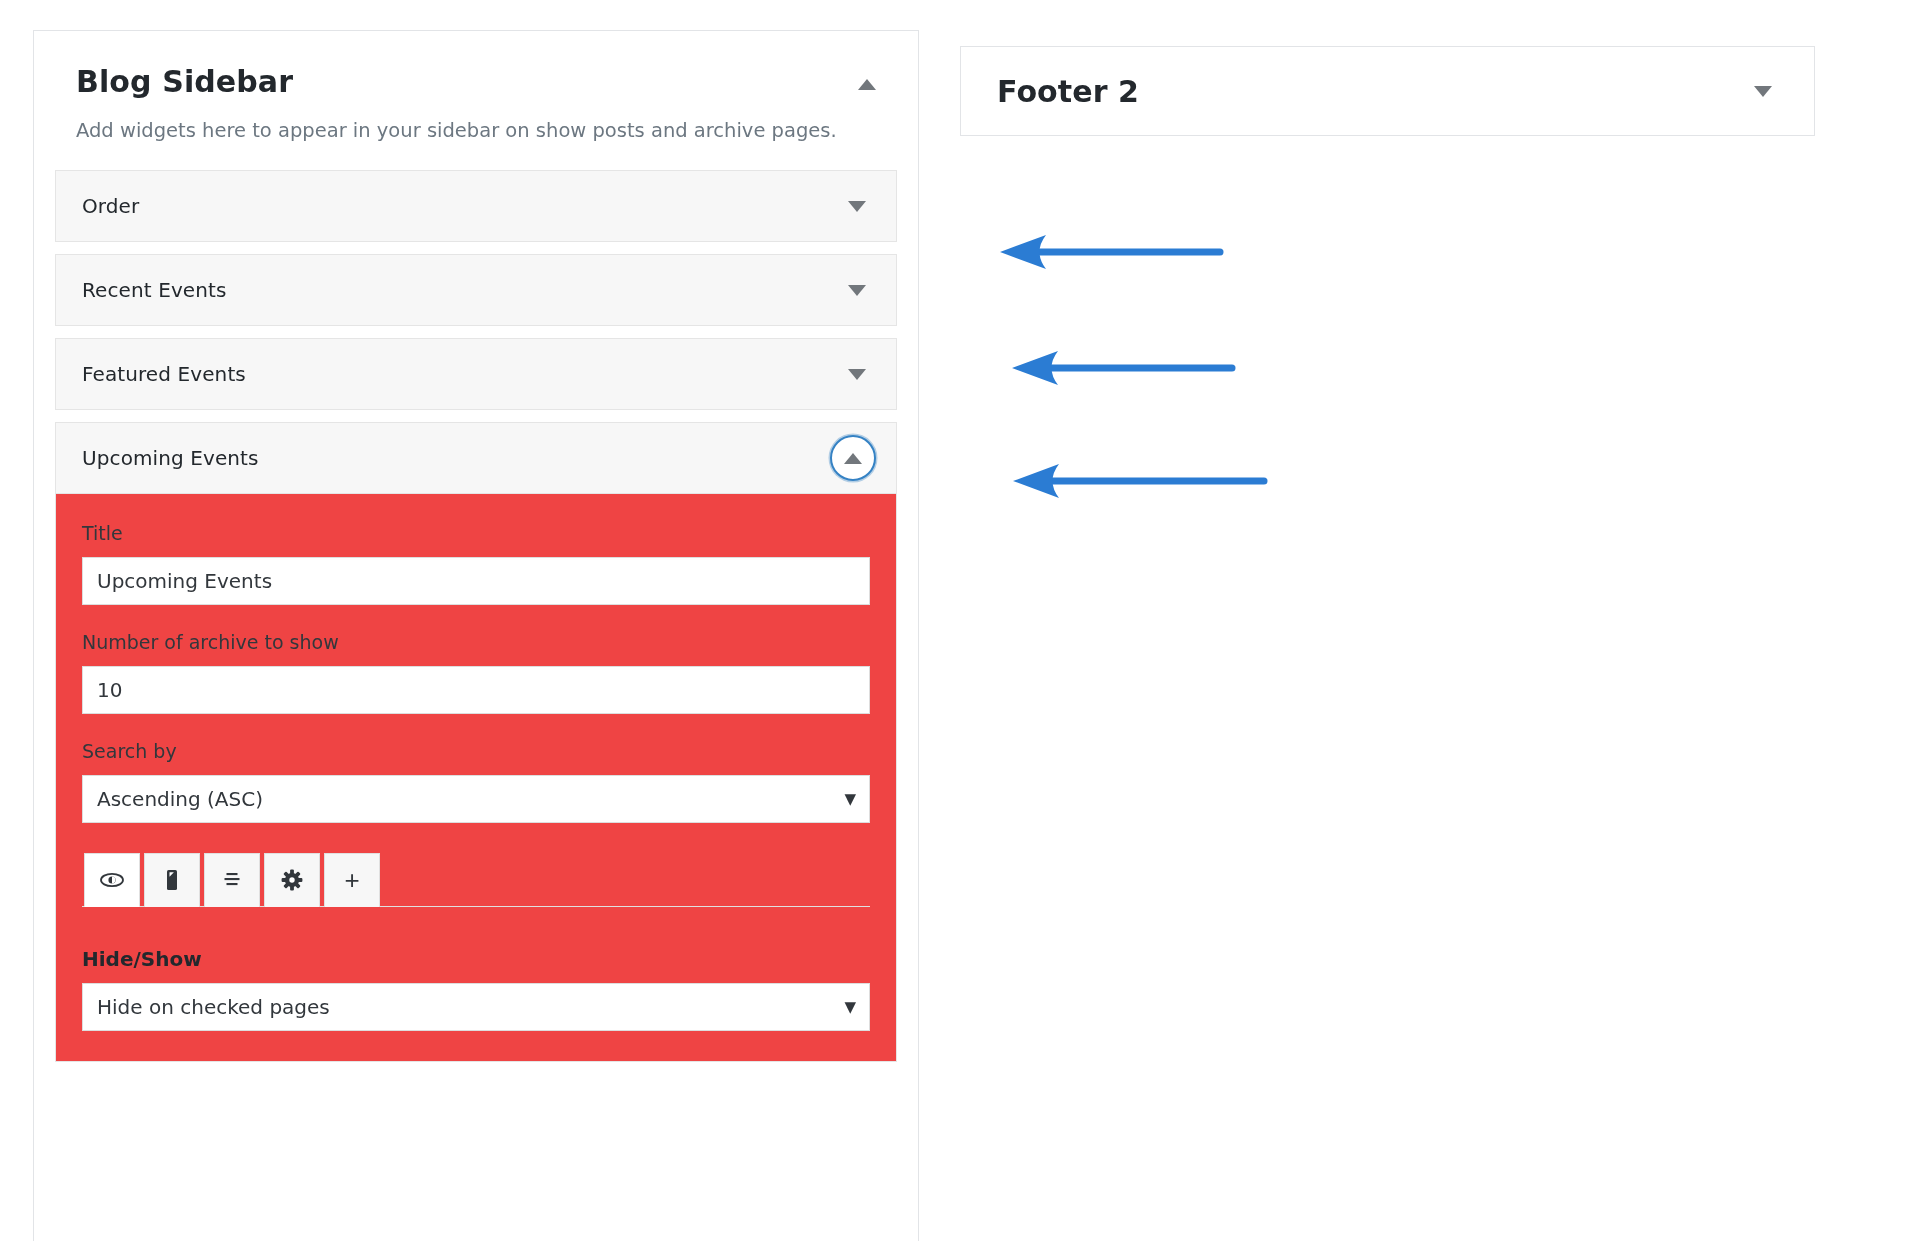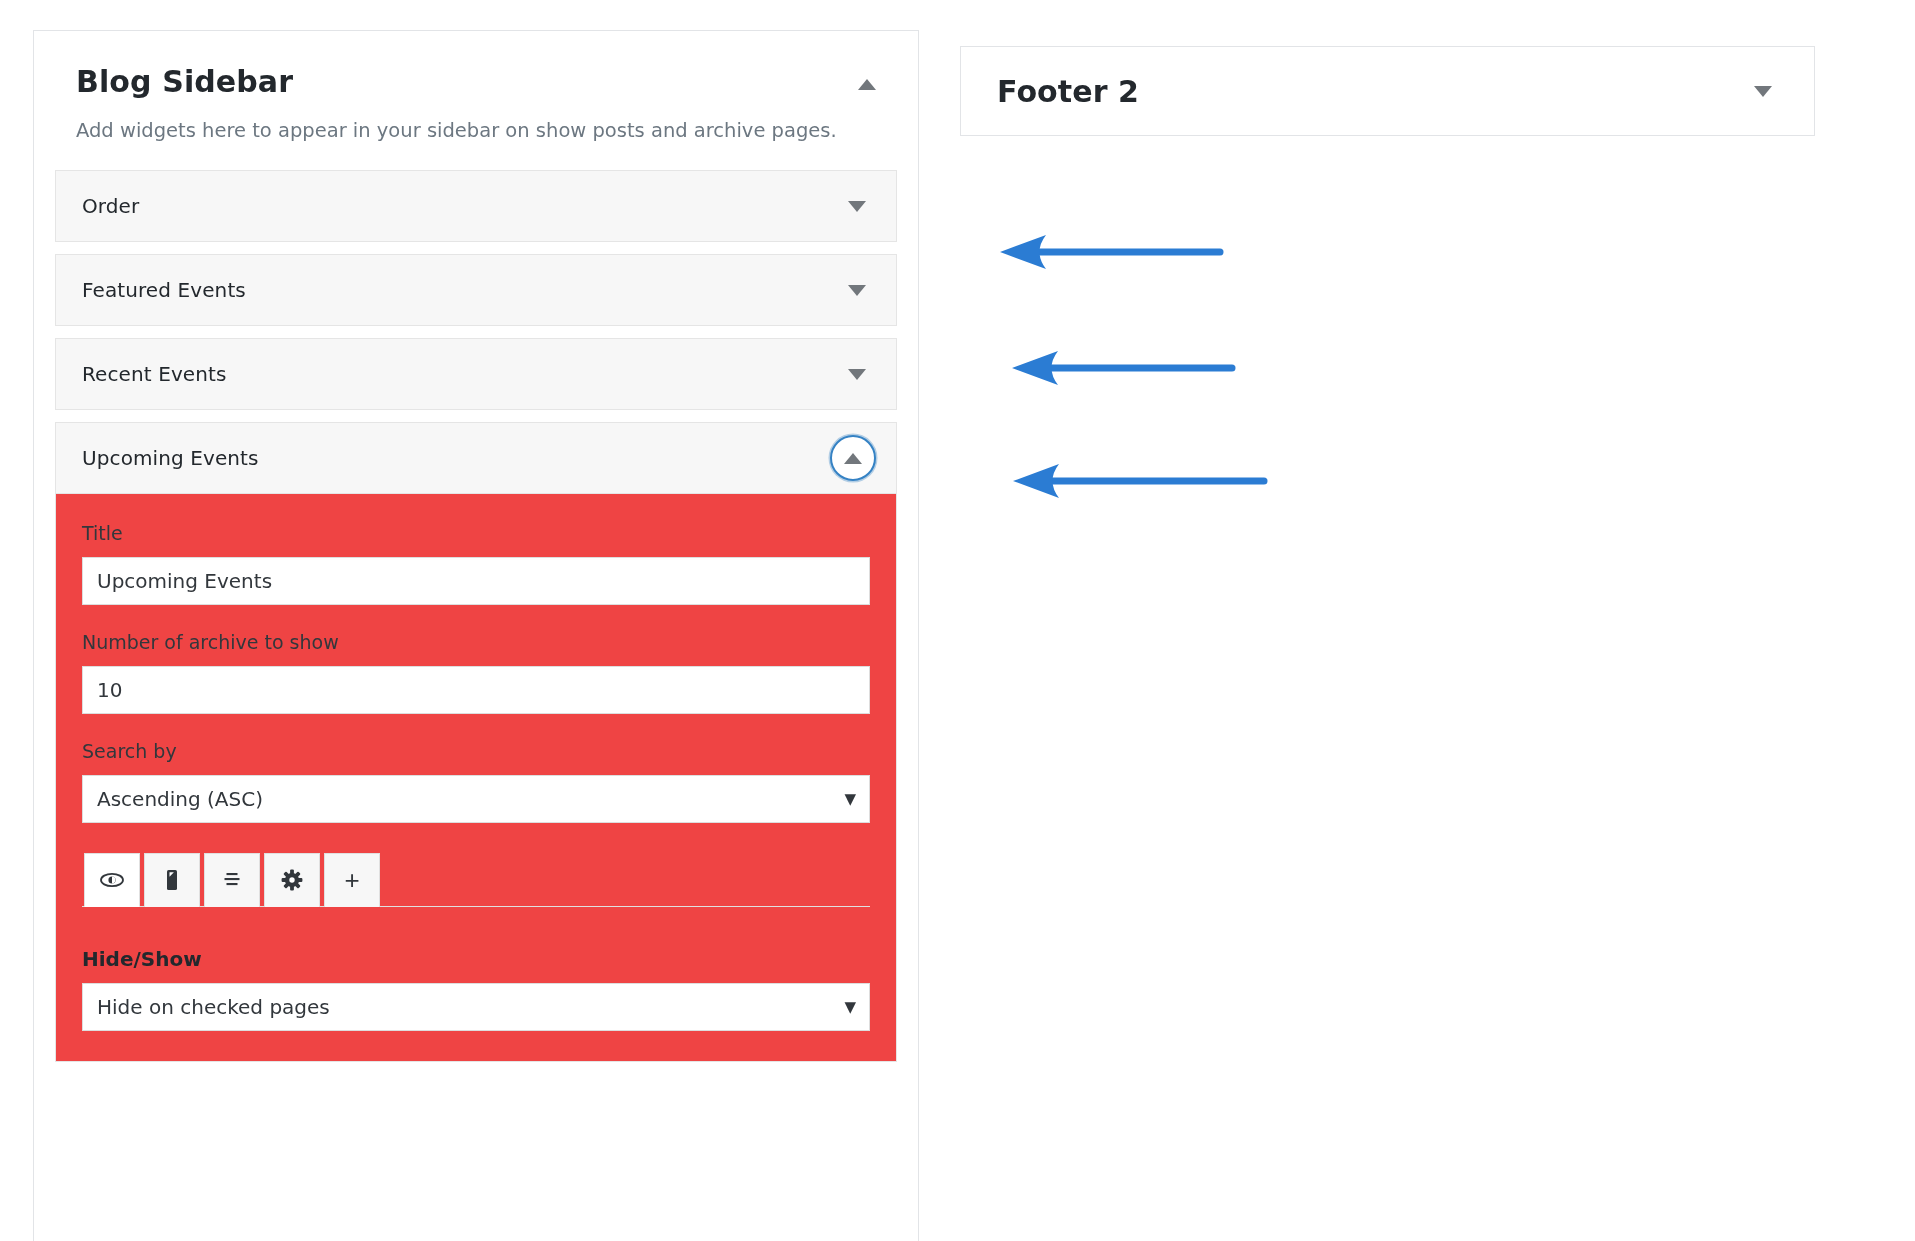--- a/index.html
+++ b/index.html
@@ -292,30 +292,30 @@
       <div class="widget-bar">
         <span class="widget-bar-title">Order</span>
         <button class="widget-toggle">
           <span class="tri-down"></span>
         </button>
       </div>
     </div>
 
     <div class="widget">
       <div class="widget-bar">
-        <span class="widget-bar-title">Featured Events</span>
+        <span class="widget-bar-title">Recent Events</span>
         <button class="widget-toggle">
           <span class="tri-down"></span>
         </button>
       </div>
     </div>
 
     <div class="widget">
       <div class="widget-bar">
-        <span class="widget-bar-title">Recent Events</span>
+        <span class="widget-bar-title">Featured Events</span>
         <button class="widget-toggle">
           <span class="tri-down"></span>
         </button>
       </div>
     </div>
 
     <div class="widget expanded">
       <div class="widget-bar">
         <span class="widget-bar-title">Upcoming Events</span>
         <button class="widget-toggle focused">

